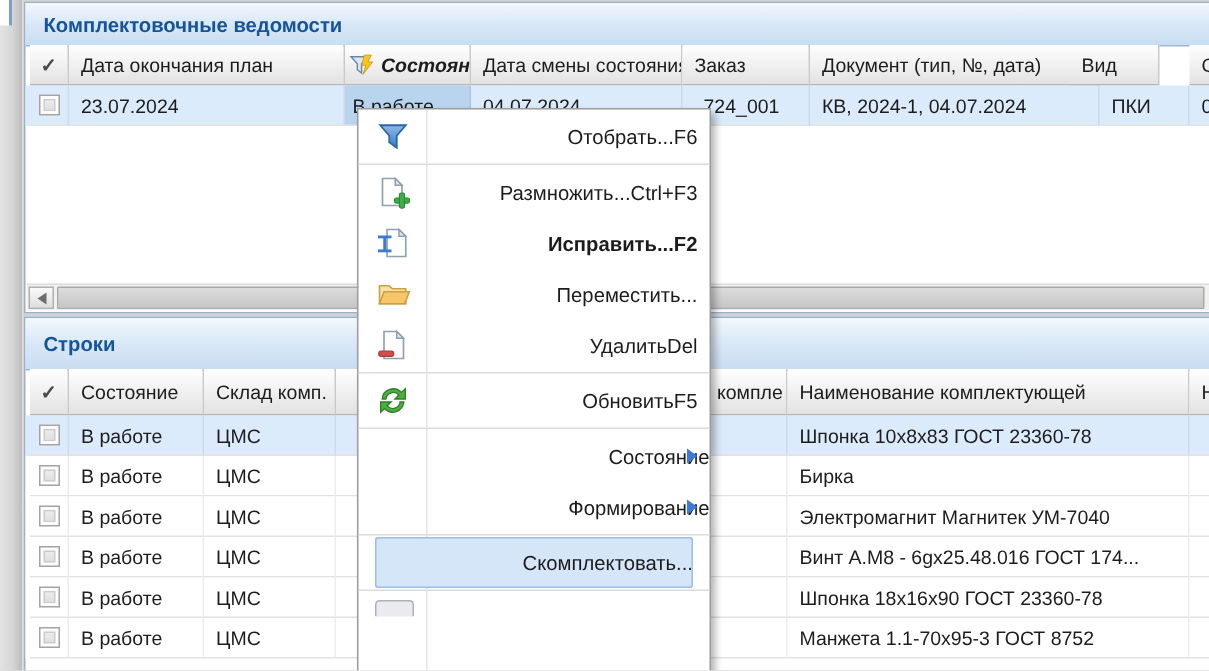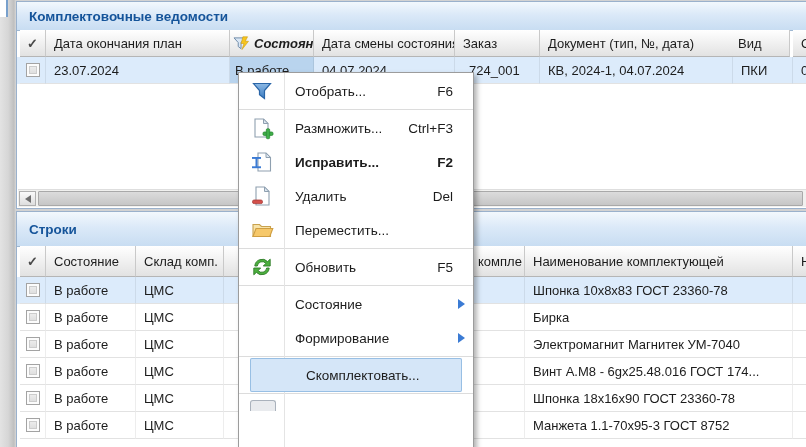--- a/index.html
+++ b/index.html
@@ -53,22 +53,22 @@
   .hs-thumb{position:absolute;left:20px;top:1px;width:765px;height:15px;box-sizing:border-box;
             background:linear-gradient(#dcdcdc,#c6c6c6);border:1px solid #a9a9a9;border-radius:1px;}
 
   
   .menu{position:absolute;left:238px;top:72px;width:236px;height:388px;box-sizing:border-box;
         background:#fff;border:1px solid #9c9c9c;box-shadow:3px 3px 5px rgba(0,0,0,0.30);
         z-index:10;padding-top:1px;}
   .menu::before{content:"";position:absolute;left:45px;top:0;bottom:0;width:1px;background:#e4e4e4;}
   .mi{position:relative;height:34px;display:flex;align-items:center;font-size:13.5px;}
   .mi-ic{width:45px;display:flex;align-items:center;justify-content:center;flex:0 0 45px;}
-  .mi-label{flex:1;padding-left:11px;white-space:nowrap;}
-  .mi-key{padding-right:20px;white-space:nowrap;}
+  .mi-label{flex:1;padding-left:11px;white-space:nowrap;text-align:right;}
+  .mi-key{padding-right:8px;white-space:nowrap;}
   .mi.bold .mi-label,.mi.bold .mi-key{font-weight:bold;}
   .mi.hovered{background:#d5e6f8;box-shadow:inset 0 0 0 1px #98bfe4;border-radius:2px;
               margin:0 11px;}
   .mi-arrow{position:absolute;right:8px;top:50%;margin-top:-5px;width:0;height:0;
             border-style:solid;border-width:5px 0 5px 7px;
             border-color:transparent transparent transparent #3b7bd4;}
   .msep{height:1px;background:#dcdcdc;margin:1px 0;}
   .mi-partial-ic{width:24px;height:10px;margin:6px 0 0 11px;border:1px solid #aab2bc;
                  border-bottom:none;border-radius:3px 3px 0 0;background:#e9ebee;}
 </style>
@@ -96,21 +96,21 @@
           <svg width="17" height="15" viewBox="0 0 18 16">
             <path d="M1 2 H13 L8.5 7 V13.5 L5.5 11.2 V7 Z" fill="#d9e6f4" stroke="#6b87a6" stroke-width="1"></path>
             <path d="M10.5 0.8 L15.5 0.8 L13 5.6 L16.5 5.6 L9.5 14.5 L11.6 8 L8.6 8 Z" fill="#f7c51e" stroke="#c89a10" stroke-width="0.6"></path>
           </svg>
         </span>
         <span>Состояние</span>
       </div>
       <div class="th" style="left:297px;width:141px;">Дата смены состояния</div>
       <div class="th" style="left:438px;width:85px;">Заказ</div>
       <div class="th" style="left:523px;width:193px;">Документ (тип, №, дата)</div>
-      <div class="th" style="left:713px;width:60px;">Вид</div>
+      <div class="th" style="left:696px;width:60px;">Вид</div>
       <div class="th" style="left:776px;width:40px;">О</div>
     </div>
 
     <div class="trow selected" style="top:55px;height:27px;">
       <div class="td center" style="left:3px;width:26px;">
           <span class="cb"></span>
         </div>
       <div class="td" style="left:29px;width:184px;">23.07.2024</div>
       <div class="td active-cell" style="left:213px;width:84px;padding-left:5px;">В работе</div>
       <div class="td" style="left:297px;width:141px;">04.07.2024</div>
@@ -255,40 +255,40 @@
           </g>
         </svg>
       </span>
       <span class="mi-label">Исправить...</span>
       <span class="mi-key">F2</span>
     </div>
 
     <div class="mi">
       <span class="mi-ic">
         <svg width="24" height="24" viewBox="0 0 24 24">
+          <path d="M3 6.5 H9.5 L11.5 8.5 H20.5 V18.5 H3 Z" fill="#f7e3a9" stroke="#c9a24e" stroke-width="1.1"></path>
+          <path d="M6 10.5 H22.8 L19.8 18.5 H3 Z" fill="#f6c86a" stroke="#cf9e42" stroke-width="1.1"></path>
+        </svg>
+      </span>
+      <span class="mi-label">Переместить...</span>
+      <span class="mi-key"></span>
+    </div>
+
+    <div class="mi">
+      <span class="mi-ic">
+        <svg width="24" height="24" viewBox="0 0 24 24">
           <path d="M6 3 H14.5 L19 7.5 V21 H6 Z" fill="#ffffff" stroke="#8fa0b0" stroke-width="1.1"></path>
           <path d="M14.5 3 L19 7.5 H14.5 Z" fill="#dce6f0" stroke="#8fa0b0" stroke-width="1"></path>
           <rect x="2.5" y="16" width="10" height="3.6" rx="1.6" fill="#d34f4a" stroke="#a83c38" stroke-width="0.8"></rect>
         </svg>
       </span>
       <span class="mi-label">Удалить</span>
       <span class="mi-key">Del</span>
     </div>
 
-    <div class="mi">
-      <span class="mi-ic">
-        <svg width="24" height="24" viewBox="0 0 24 24">
-          <path d="M3 6.5 H9.5 L11.5 8.5 H20.5 V18.5 H3 Z" fill="#f7e3a9" stroke="#c9a24e" stroke-width="1.1"></path>
-          <path d="M6 10.5 H22.8 L19.8 18.5 H3 Z" fill="#f6c86a" stroke="#cf9e42" stroke-width="1.1"></path>
-        </svg>
-      </span>
-      <span class="mi-label">Переместить...</span>
-      <span class="mi-key"></span>
-    </div>
-
     <div class="msep"></div>
 
     <div class="mi">
       <span class="mi-ic">
         <svg width="24" height="24" viewBox="0 0 24 24">
           <path d="M4.8 11 A7.4 7.4 0 0 1 17.6 6.6 L20.2 4.2 L20.2 11 L13.3 11 L15.9 8.4 A4.9 4.9 0 0 0 7.3 11 Z" fill="#4caf3e" stroke="#2f7d28" stroke-width="0.9"></path>
           <path d="M19.2 13 A7.4 7.4 0 0 1 6.4 17.4 L3.8 19.8 L3.8 13 L10.7 13 L8.1 15.6 A4.9 4.9 0 0 0 16.7 13 Z" fill="#4caf3e" stroke="#2f7d28" stroke-width="0.9"></path>
         </svg>
       </span>
       <span class="mi-label">Обновить</span>

